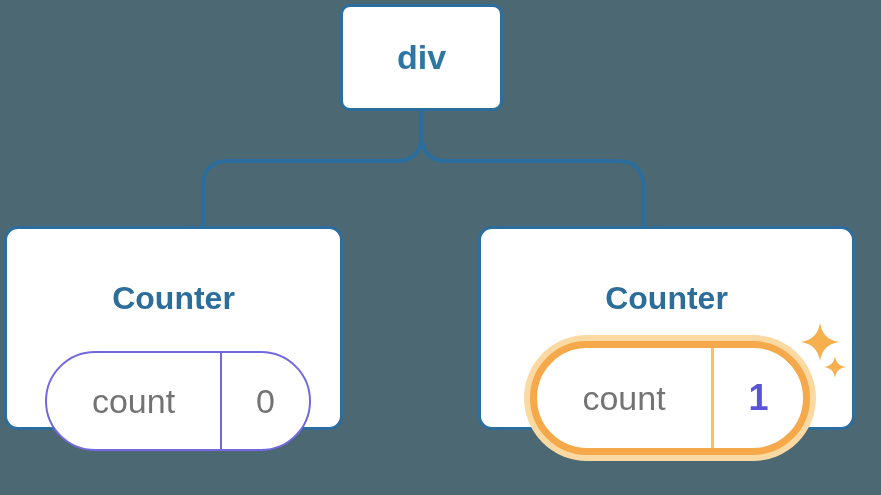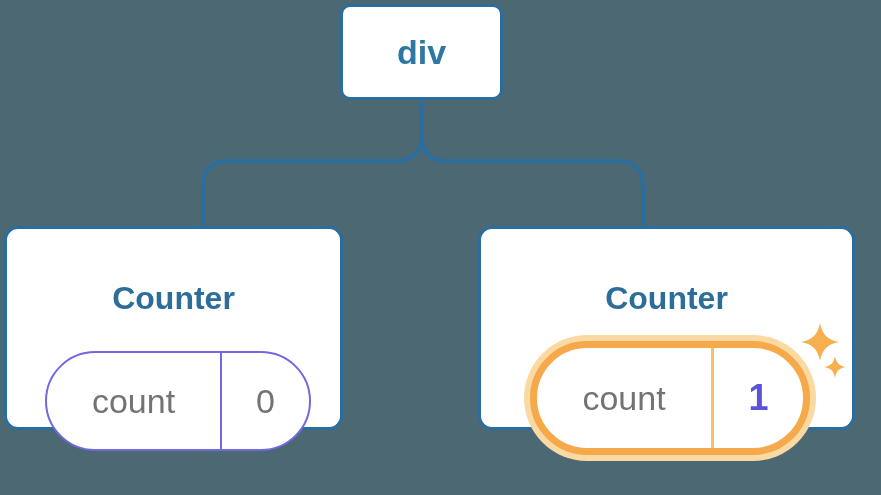--- a/index.html
+++ b/index.html
@@ -13,21 +13,21 @@
   .stage { position: absolute; inset: 0; }
   svg.connectors { position: absolute; left: 0; top: 0; }
 
   .node {
     position: absolute;
     background: #ffffff;
     border: 3px solid #2b6e9e;
     box-sizing: border-box;
   }
   .root-node {
-    left: 340px; top: 4px; width: 163px; height: 96px;
+    left: 340px; top: 4px; width: 163px; height: 107px;
     border-radius: 10px;
     display: flex; align-items: center; justify-content: center;
     font-size: 34px; font-weight: 600; color: #2e76a4;
   }
   .card {
     border-radius: 14px;
     top: 226px; height: 204px; text-align: right;
   }
   .card-left  { left: 4px;   width: 339px; }
   .card-right { left: 478px; width: 377px; }

